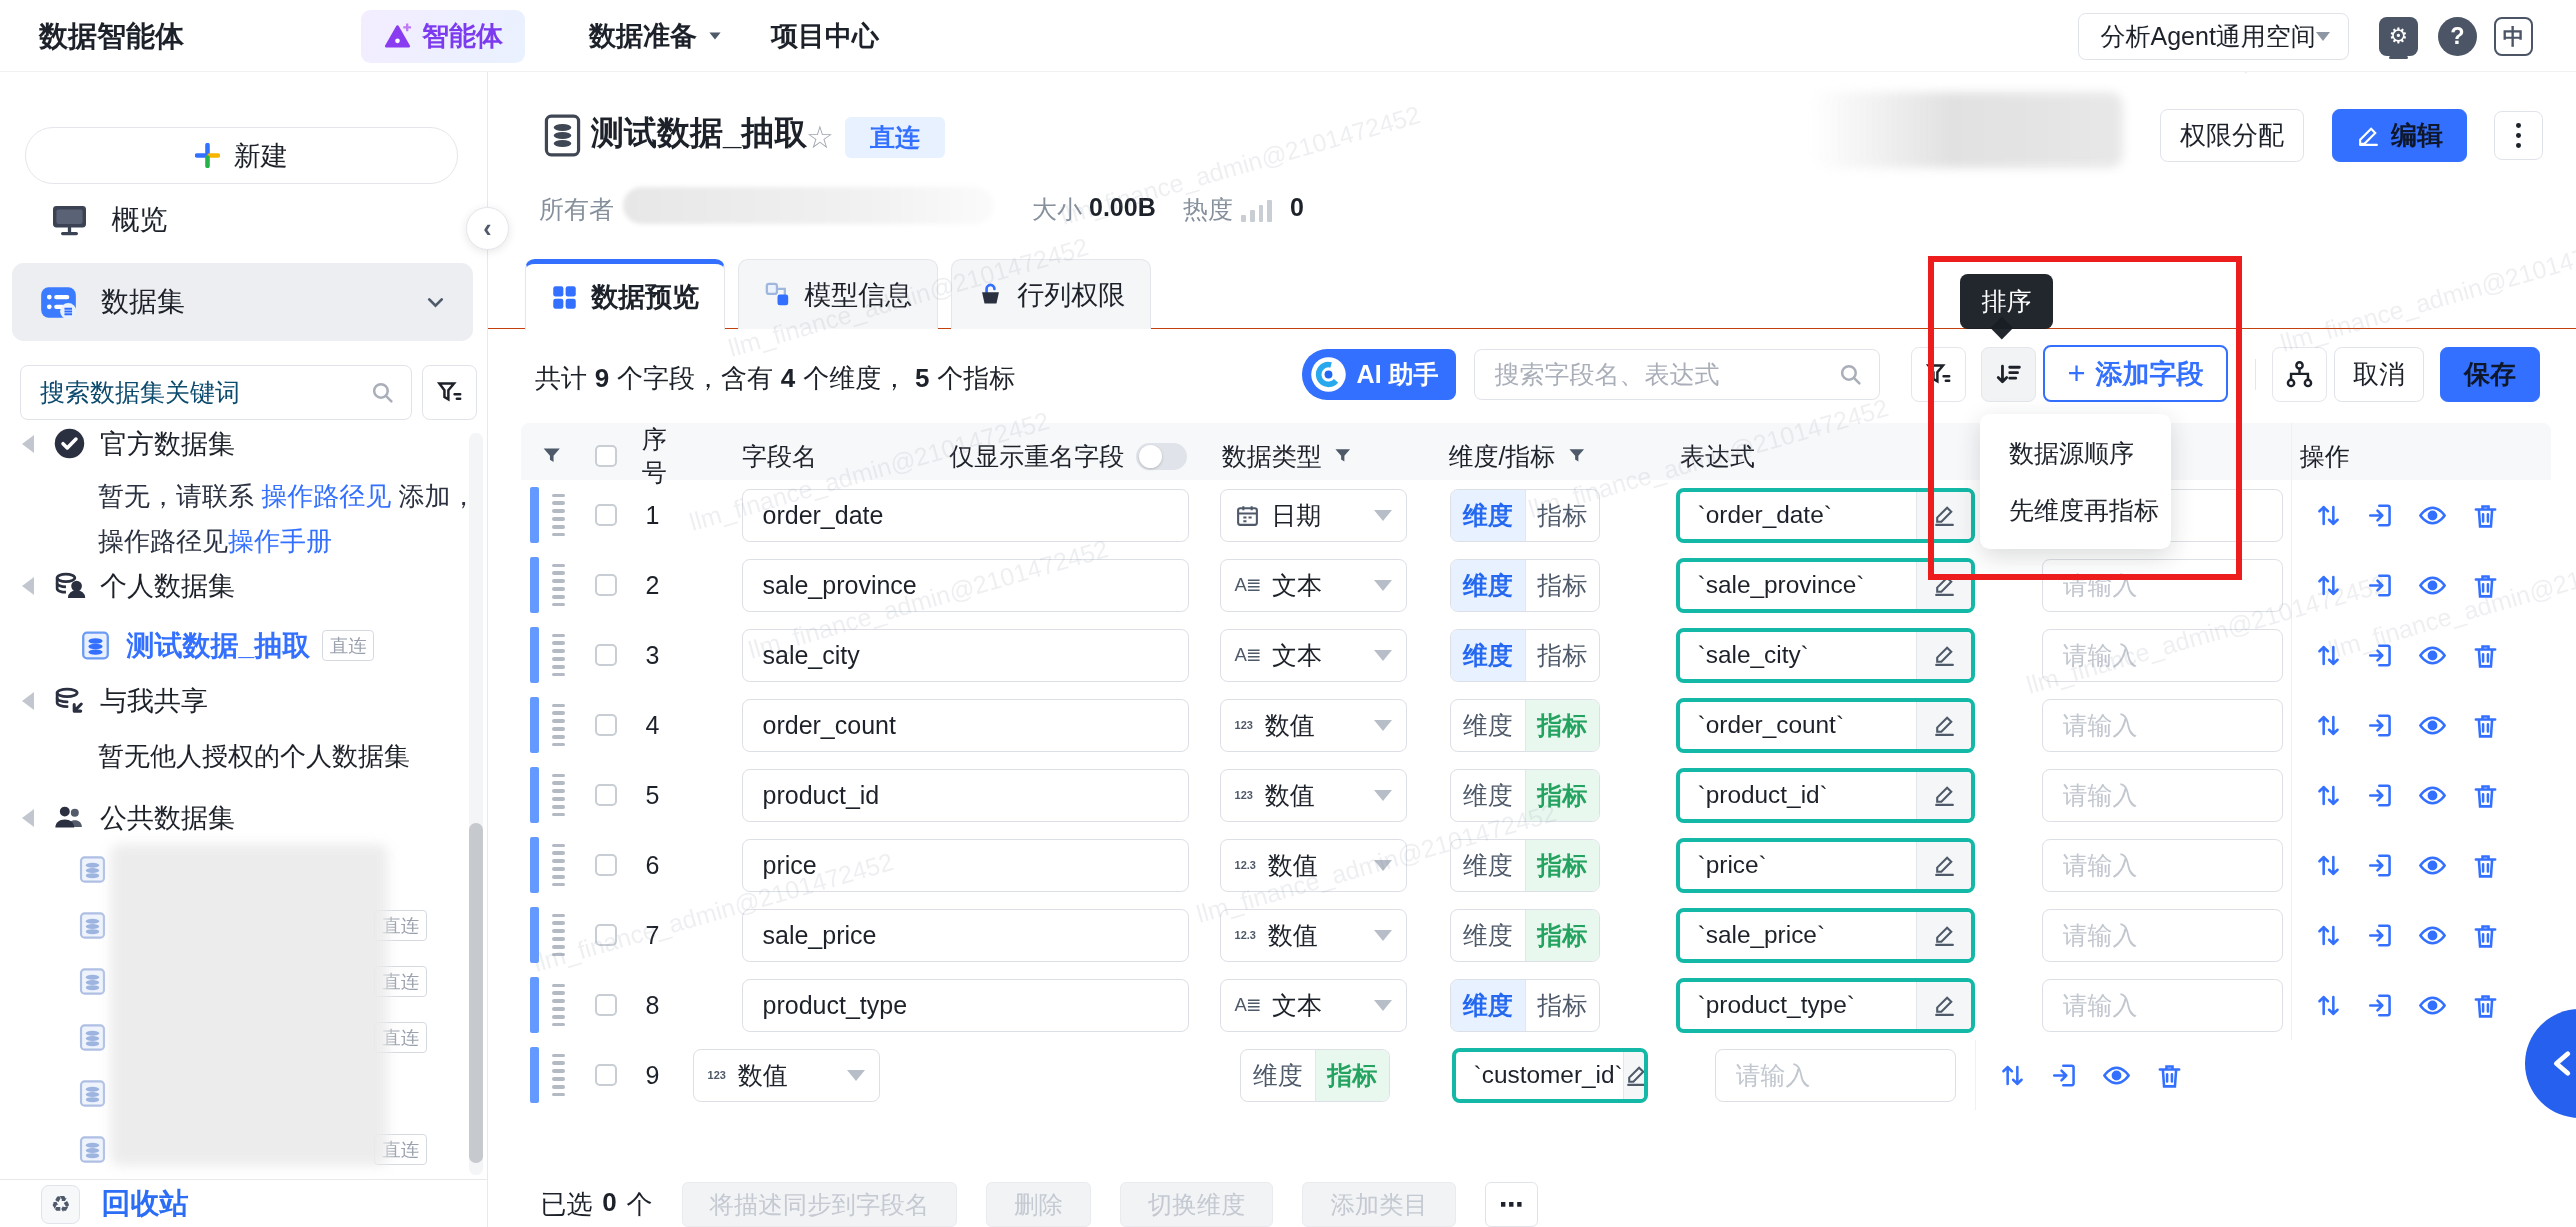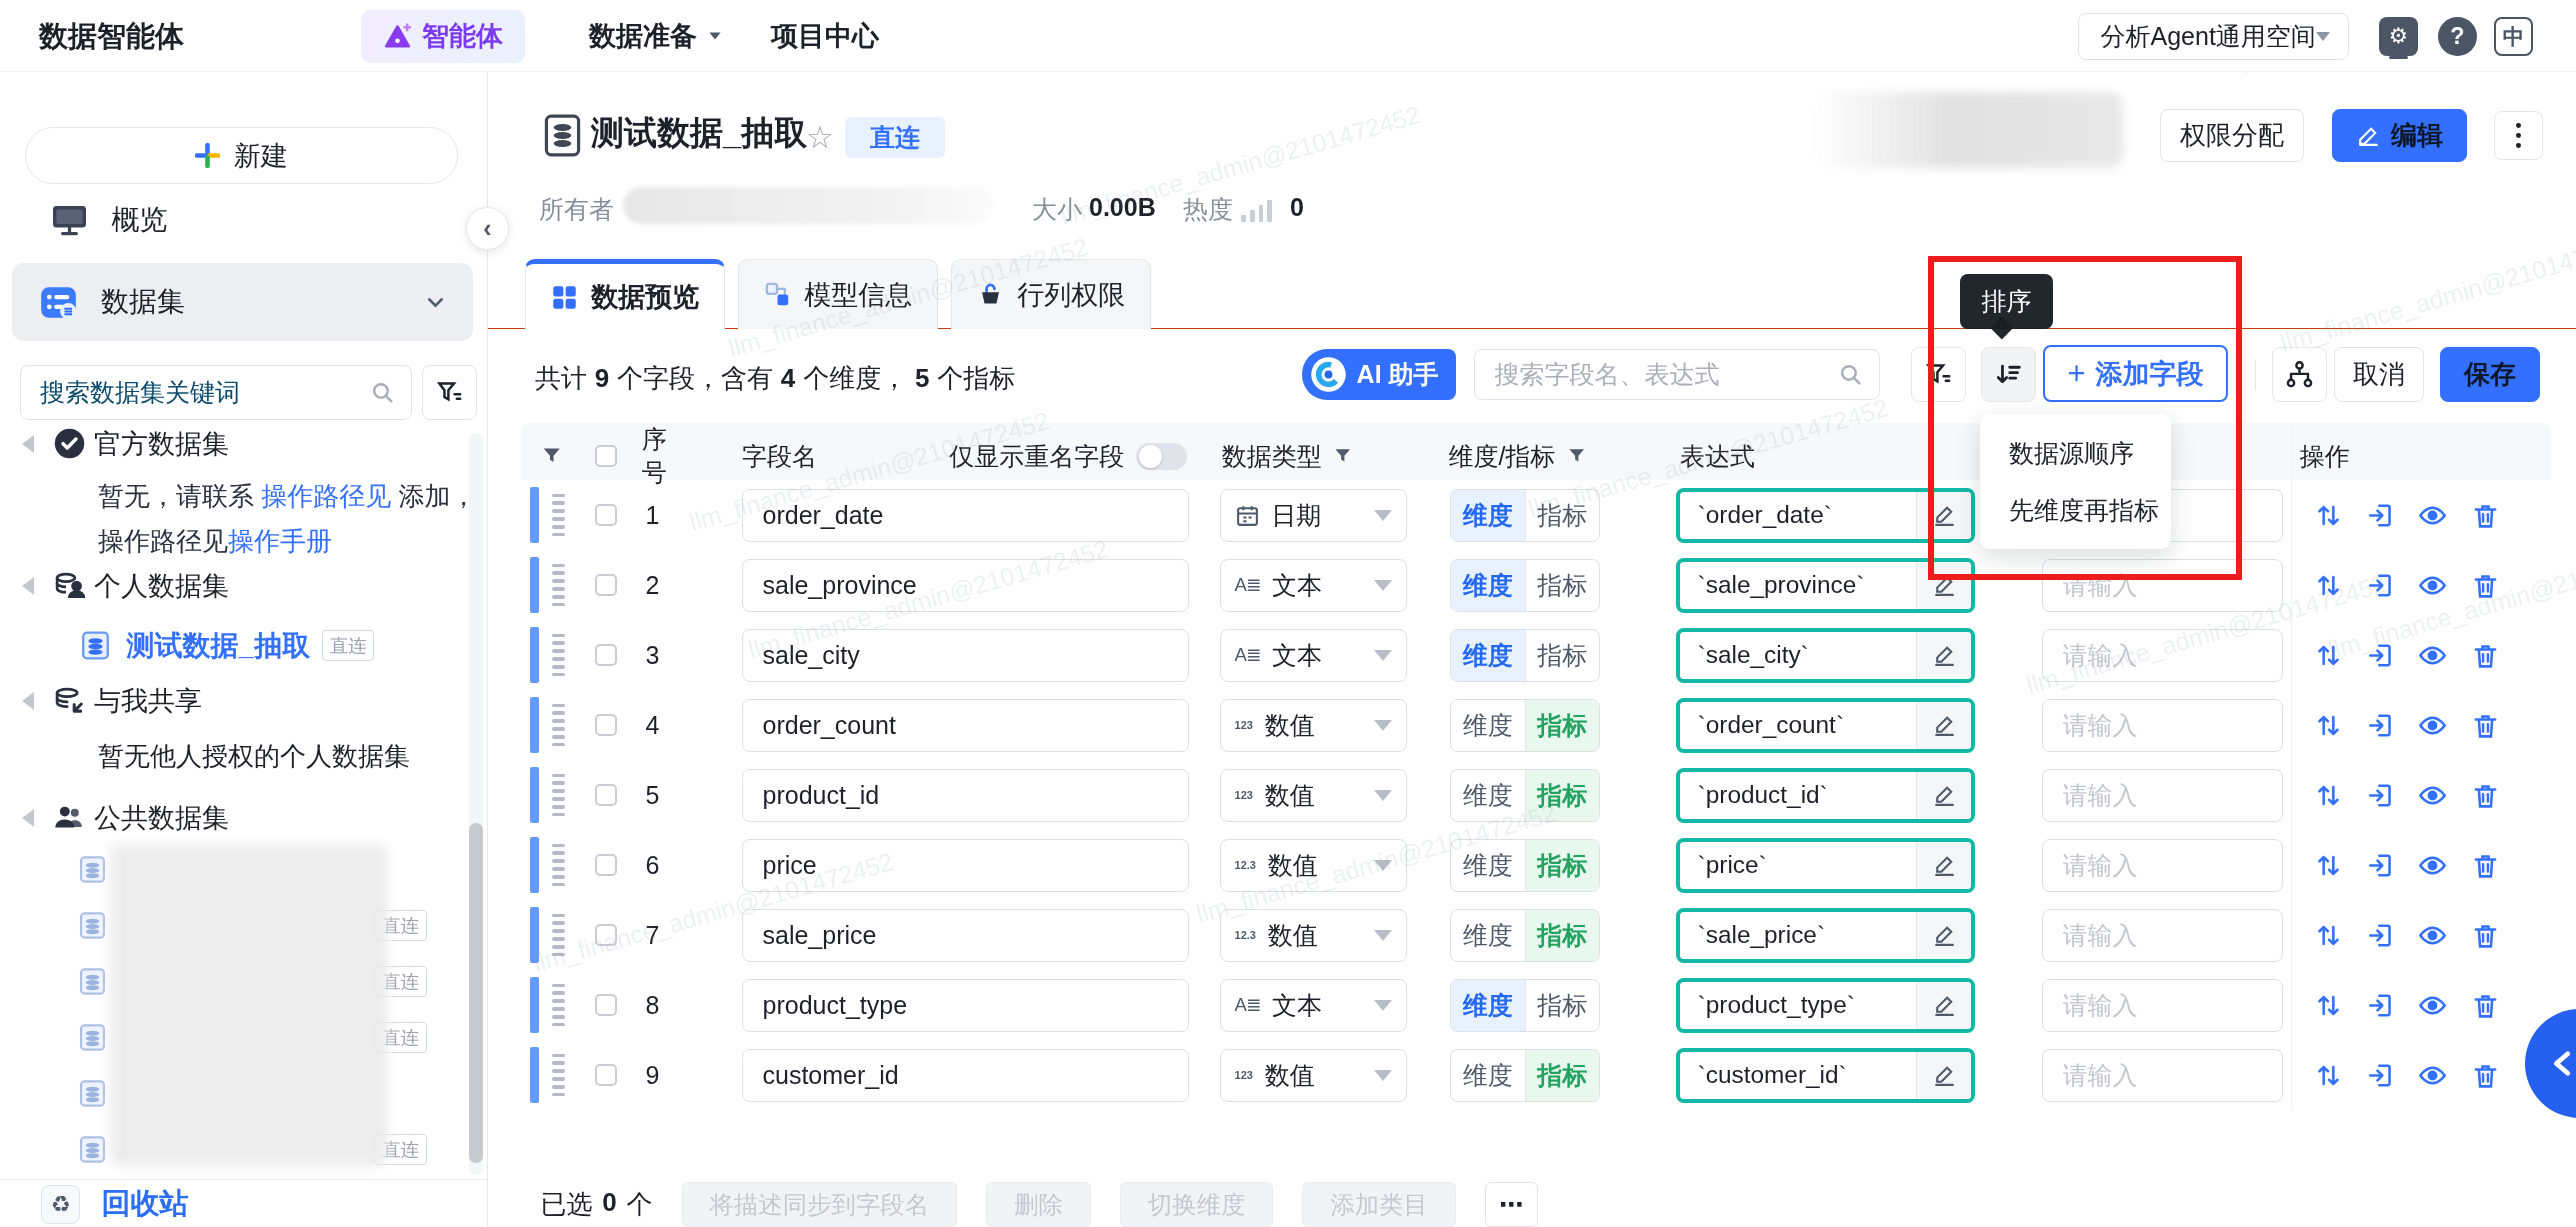--- a/index.html
+++ b/index.html
@@ -47,21 +47,21 @@
   .side-sel .chev { margin-left:auto; margin-right:25px; }
   .s-search { position:absolute; left:19.5px; top:293px; width:392px; height:55px; border:1px solid #e0e3e9;
     border-radius:7.8px; display:flex; align-items:center; padding:0 15.6px 0 19.5px; font-size:25px; color:#0c4a6e; }
   .s-search .mag { margin-left:auto; }
   .s-filter { position:absolute; left:422px; top:293px; width:55px; height:55px; border:1px solid #e0e3e9;
     border-radius:7.8px; display:flex; align-items:center; justify-content:center; background:#fff; }
   .tree-row { position:absolute; left:0; width:100%; height:49px; display:flex; align-items:center; }
   .tree-caret { margin-left:21.5px; width:0; height:0; border-top:9.8px solid transparent;
     border-bottom:9.8px solid transparent; border-right:12.7px solid #c2c7cf; }
   .tree-row .ic { margin-left:19.5px; }
-  .tree-row .txt { margin-left:8px; font-size:27px; font-weight:500; }
+  .tree-row .txt { margin-left:14px; font-size:27px; font-weight:500; }
   .tree-hint { position:absolute; left:98px; top:402px; width:379px; font-size:26px; line-height:45px; color:#2b3140; }
   .tree-hint a { color:#3370ff; text-decoration:none; }
   .tree-child { position:absolute; left:0; top:549px; width:100%; height:49px; display:flex; align-items:center; }
   .tree-child .ic { margin-left:80px; }
   .tree-child .txt { margin-left:15.6px; font-size:28px; font-weight:700; color:#3370ff; }
   .badge-direct-sm { margin-left:11.7px; font-size:18.5px; color:#9aa1ad; border:1px solid #d5d9e0;
     border-radius:3.9px; padding:2px 6.8px; background:#fff; }
   .pub-list { position:absolute; left:0; top:769px; width:100%; }
   .pub-item { height:56px; display:flex; align-items:center; padding-left:78px; }
   .pub-item .badge-direct-sm { margin-left:auto; margin-right:60px; }
@@ -1204,23 +1204,20 @@
               <i></i>
               <i></i>
               <i></i>
             </span>
           </div>
     <div class="cell">
             <span class="cb"></span>
           </div>
     <div class="cell idx">9</div>
     <div class="cell">
-            <input class="name-input" readonly="" value="customer_id" style="">
-          </div>
-    <div class="cell">
       <div class="type-box">
 
         <span class="ti ti-num">123</span>
         <span class="type-label">数值</span>
         <span class="sel-caret"></span>
       </div>
     </div>
     <div class="cell">
       <div class="seg">
         <span class="seg-dim">维度</span>

